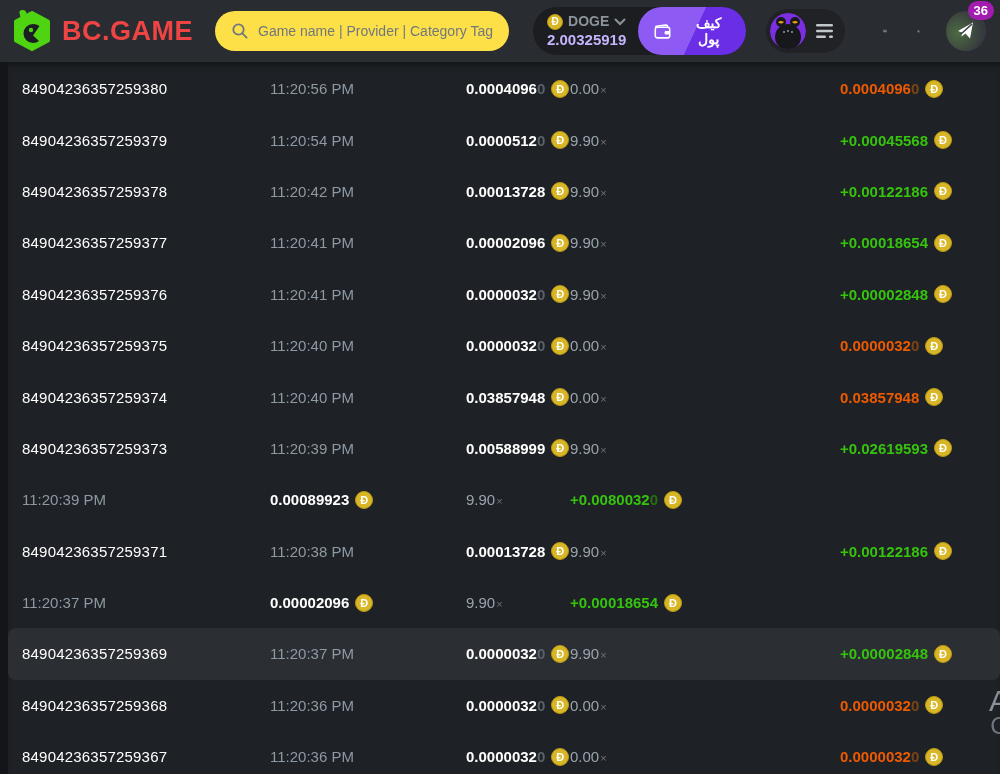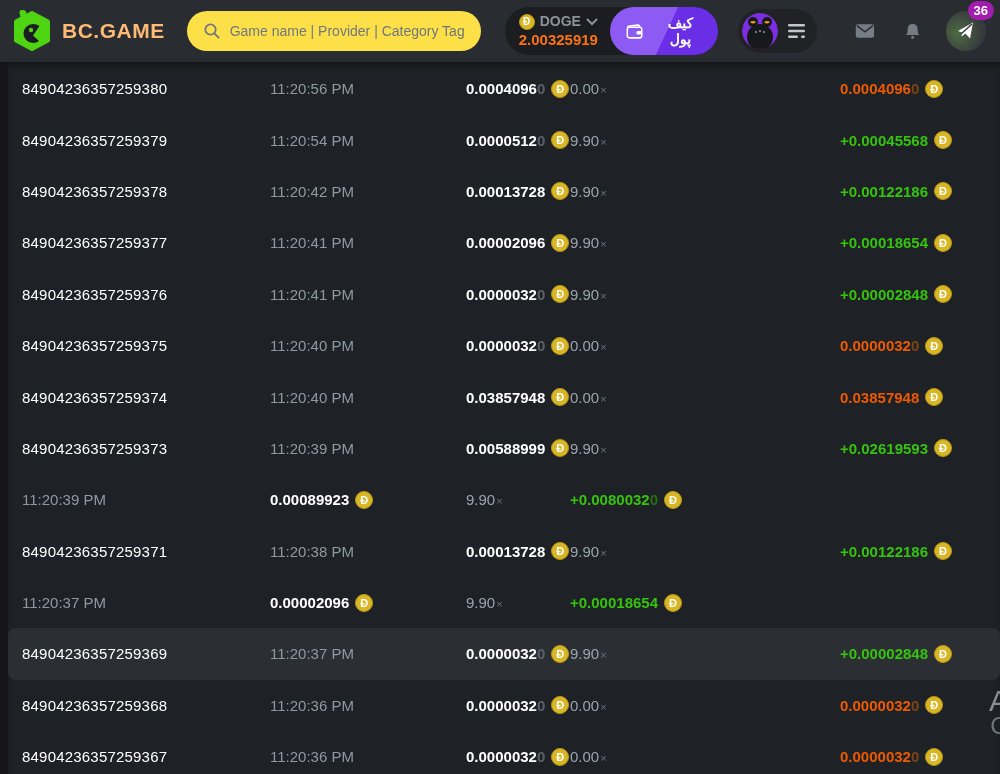--- a/index.html
+++ b/index.html
@@ -16,41 +16,41 @@
   .header {
     position:absolute; top:0; left:0; right:0; height:62px;
     background:#292c31;
     display:flex; align-items:center;
     padding:0 14px 0 12px;
     z-index:5;
   }
   .logo { display:flex; align-items:center; gap:10px; cursor:pointer; }
   .logo-mark { width:40px; height:44px; display:block; }
   .brand {
-    font-size:21px; font-weight:800; letter-spacing:0.5px; color:#fdba74;
+    font-size:27px; font-weight:800; letter-spacing:0.5px; color:#ef4444;
   }
   .search-pill {
     margin-left:22px;
     width:296px; height:40px;
     background:#fde047; border-radius:21px;
     display:flex; align-items:center; gap:9px;
     padding:0 16px;
   }
   .search-pill .ph { color:#70777f; font-size:14px; white-space:nowrap; }
 
   .balance-pill {
     margin-left:24px;
     height:48px; background:#1b1d20; border-radius:26px;
     display:flex; align-items:center;
     padding-left:14px;
   }
   .balance-col { display:flex; flex-direction:column; align-items:flex-start; line-height:1.1; margin-right:12px; }
   .balance-top { display:flex; align-items:center; gap:5px; cursor:pointer; }
   .balance-cur { color:#8b939c; font-size:14px; font-weight:700; }
-  .balance-val { color:#f97316; font-size:15px; font-weight:700; margin-top:2px; }
+  .balance-val { color:#c4b5fd; font-size:15px; font-weight:700; margin-top:2px; }
   .wallet-btn {
     height:48px; min-width:108px; border:none; cursor:pointer;
     border-radius:26px;
     background:linear-gradient(115deg,#8d5bf4 0%,#8d5bf4 52%,#6a2ee6 52.5%,#6a2ee6 100%);
     display:flex; align-items:center; justify-content:center; gap:16px;
     color:#fff; font-size:14px; font-weight:700;
     font-family:"Liberation Sans", sans-serif;
     padding:0 16px;
   }
   .profile-pill {

